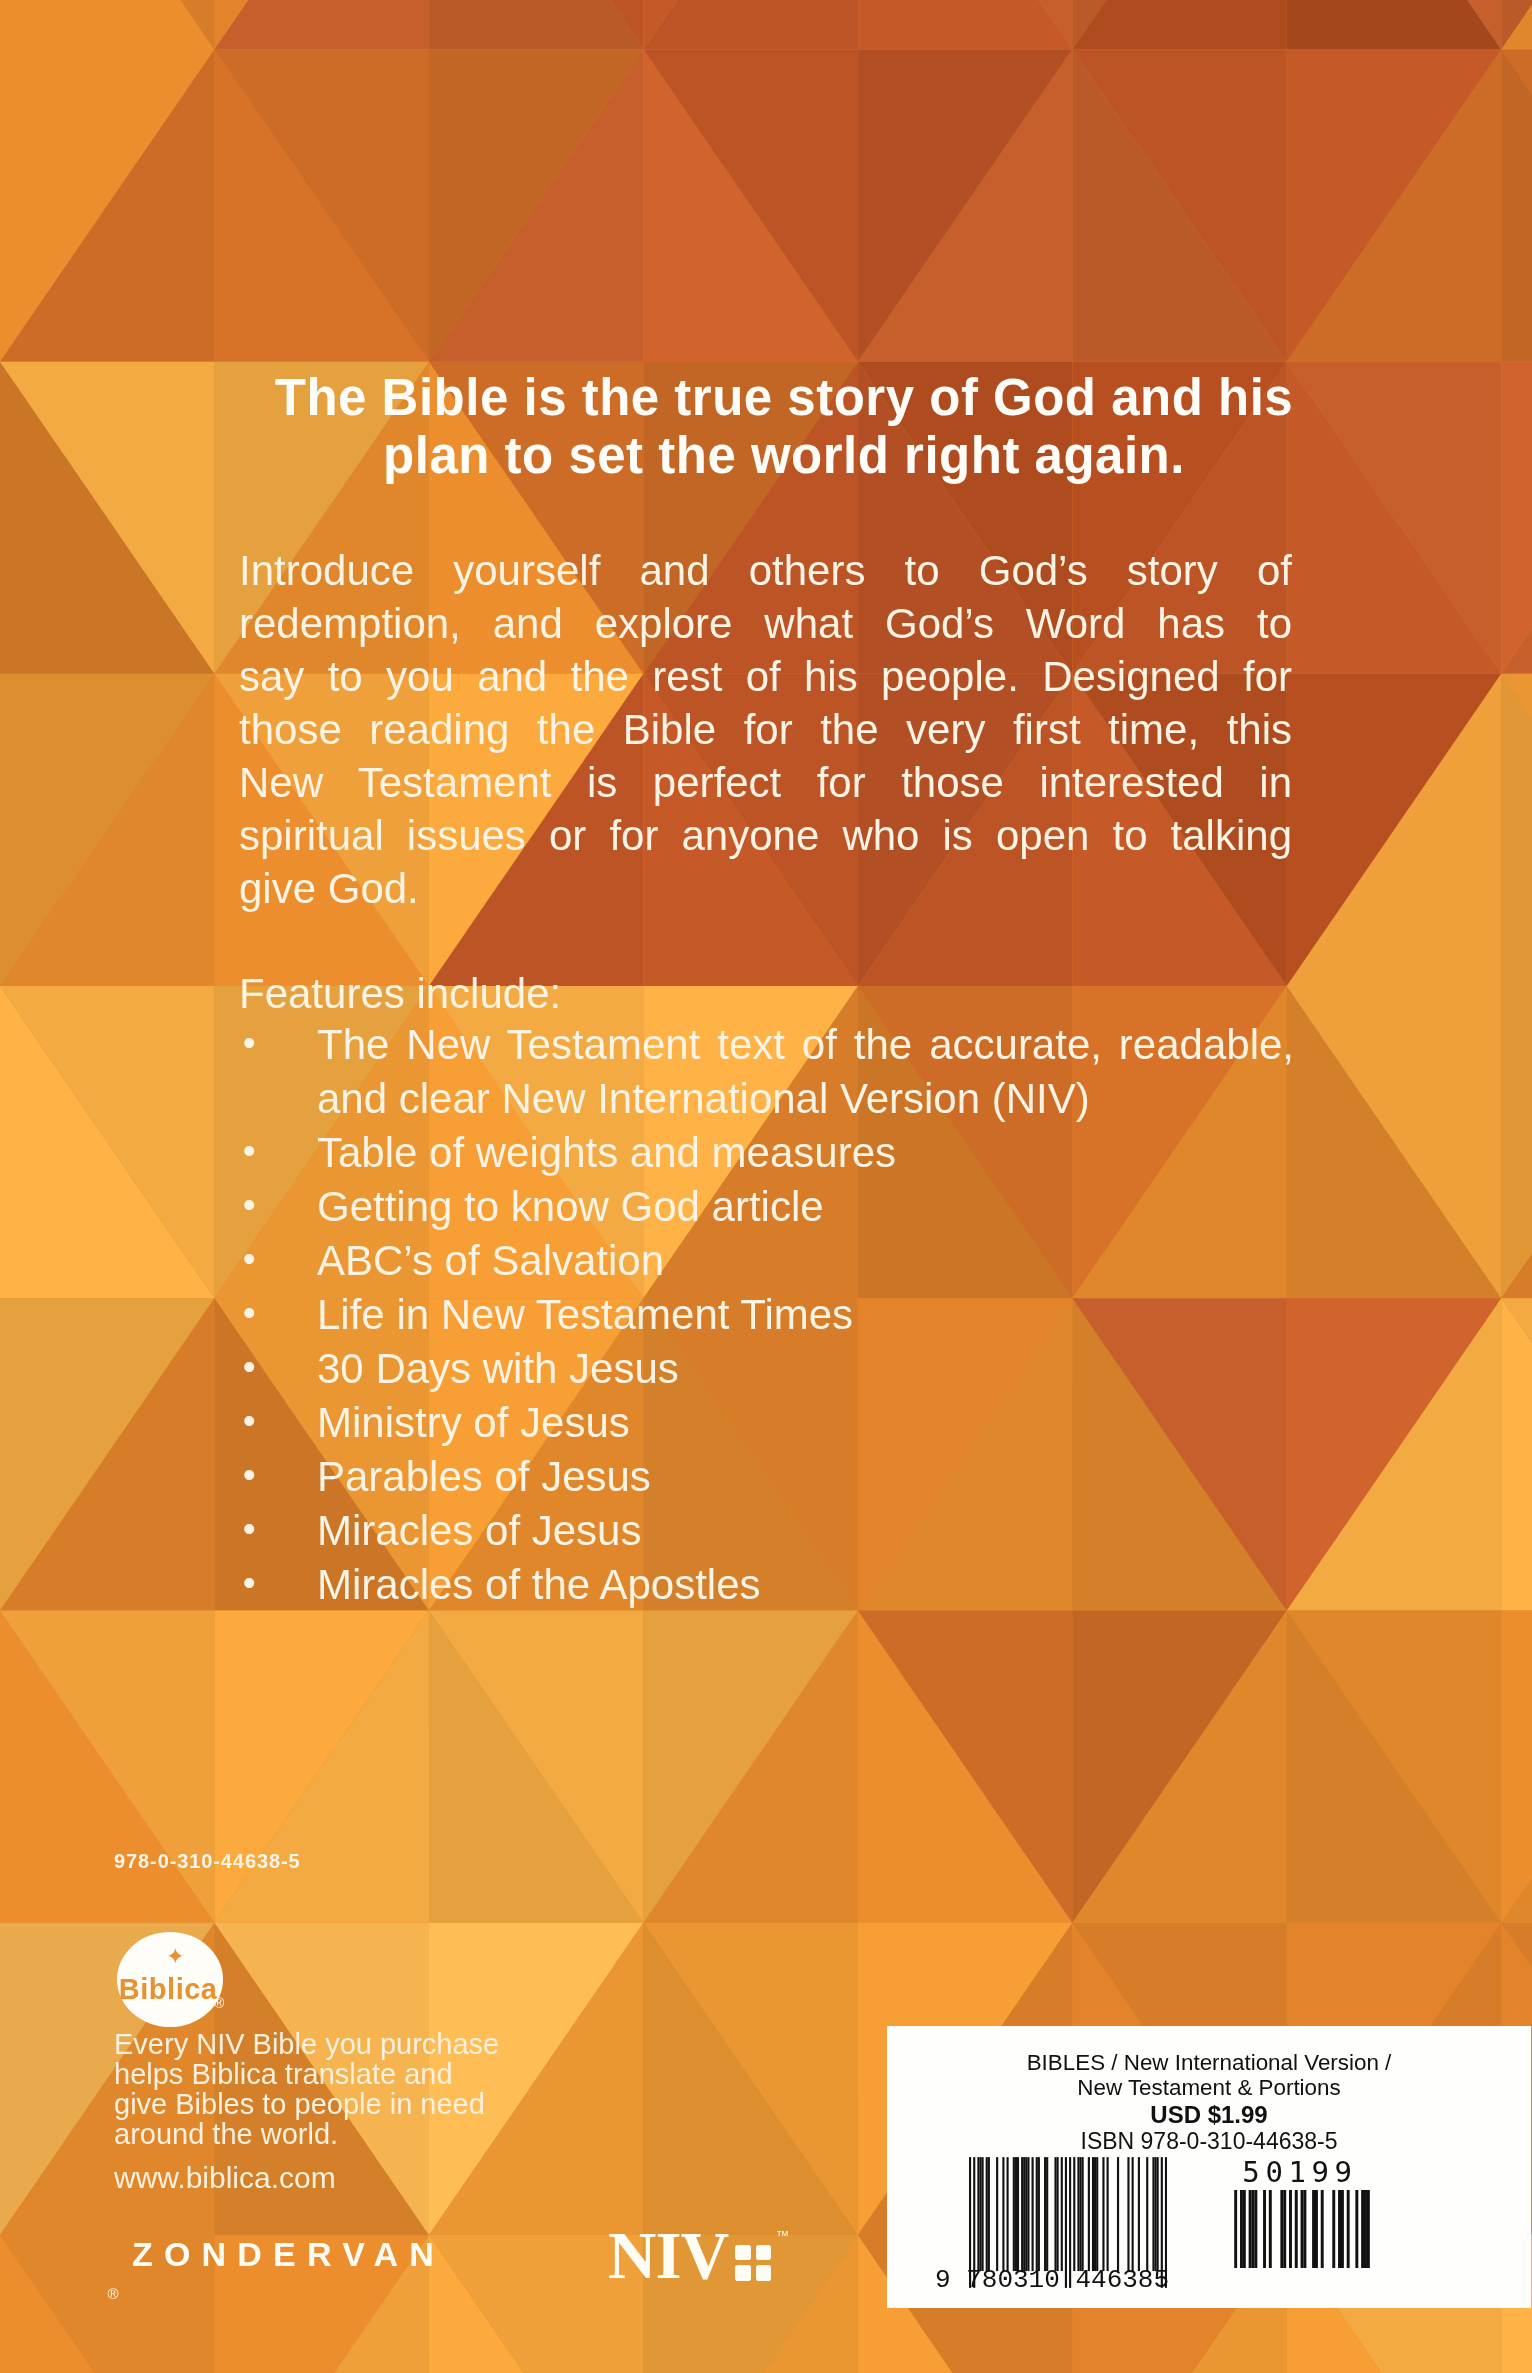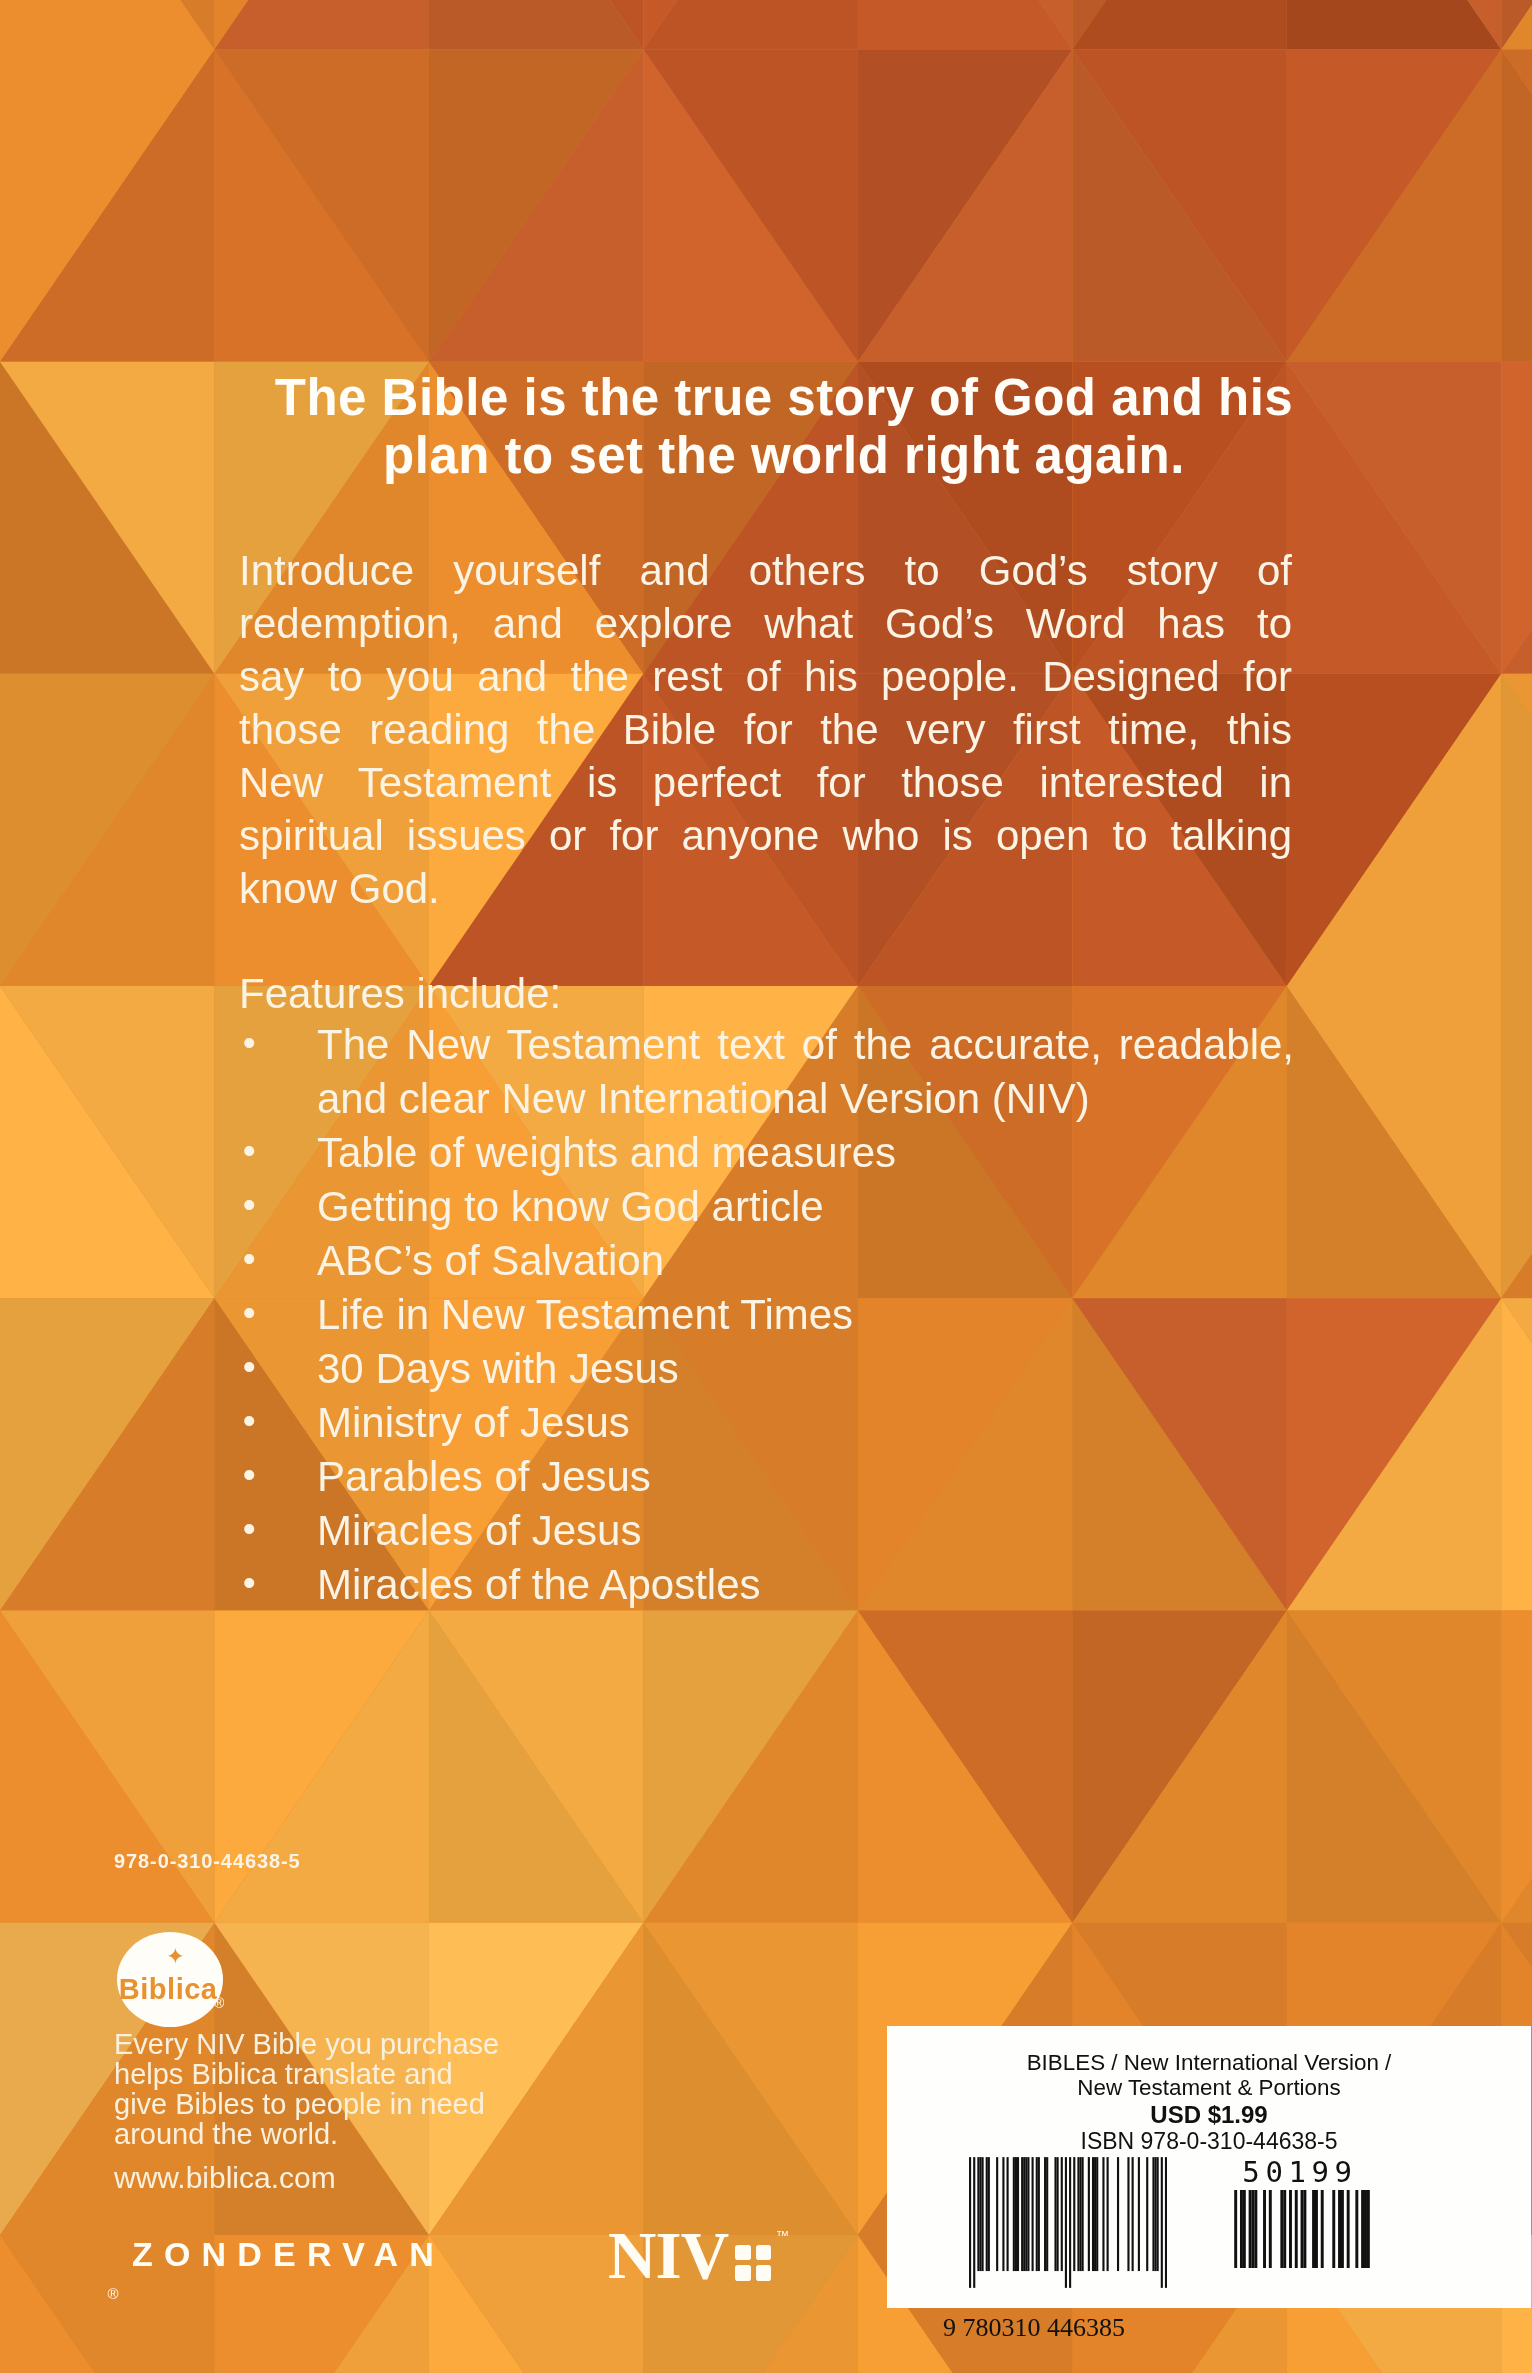--- a/index.html
+++ b/index.html
@@ -44,22 +44,22 @@
   .niv-mark i:nth-child(4){left:20.5px;top:19.6px;width:15px;height:16px;}
   .niv-tm{position:absolute;left:168px;top:5.6px;font-size:13px;}
 
   .barcode-box{left:887px;top:2026px;width:644px;height:282px;background:#FEFEFD;color:#111111;}
   .bc-line{position:absolute;left:0;width:100%;text-align:center;white-space:nowrap;}
   .bc-cat1{top:24px;font-size:22.4px;}
   .bc-cat2{top:49px;font-size:22.4px;}
   .bc-price{top:75px;font-size:24px;font-weight:bold;}
   .bc-isbn{top:102px;font-size:23px;}
   #main-barcode{position:absolute;left:82px;top:131px;}
-  .bc-digits{position:absolute;left:56px;top:239px;font-size:26px;
-             font-family:Liberation Serif, serif;margin-top:48px;}
+  .bc-digits{position:absolute;left:48px;top:239px;font-size:26px;
+             font-family:Liberation Mono, monospace;}
   .bc-supp-digits{position:absolute;left:343px;top:129px;width:140px;text-align:center;
                   font-size:29px;letter-spacing:5.6px;
                   font-family:"DejaVu Sans Mono","Liberation Mono",monospace;}
   #supp-barcode{position:absolute;left:347px;top:164px;}
 </style>
 </head>
 <body>
 
 <div class="cover">
 
@@ -287,21 +287,21 @@
     <div>plan to set the world right again.</div>
   </h1>
 
   <div class="abs intro" id="intro">
       <div class="line jline">Introduce yourself and others to God’s story of</div>
       <div class="line jline">redemption, and explore what God’s Word has to</div>
       <div class="line jline">say to you and the rest of his people. Designed for</div>
       <div class="line jline">those reading the Bible for the very first time, this</div>
       <div class="line jline">New Testament is perfect for those interested in</div>
       <div class="line jline">spiritual issues or for anyone who is open to talking</div>
-      <div class="line">know God.</div>
+      <div class="line">give God.</div>
     </div>
 
   <div class="abs features-heading">Features include:</div>
 
   <div class="abs features-list" id="features-list">
       <div class="feature-item">
         <span class="bullet">•</span>
         <div class="jline">The New Testament text of the accurate, readable,</div>
         <div>and clear New International Version (NIV)</div>
       </div>

